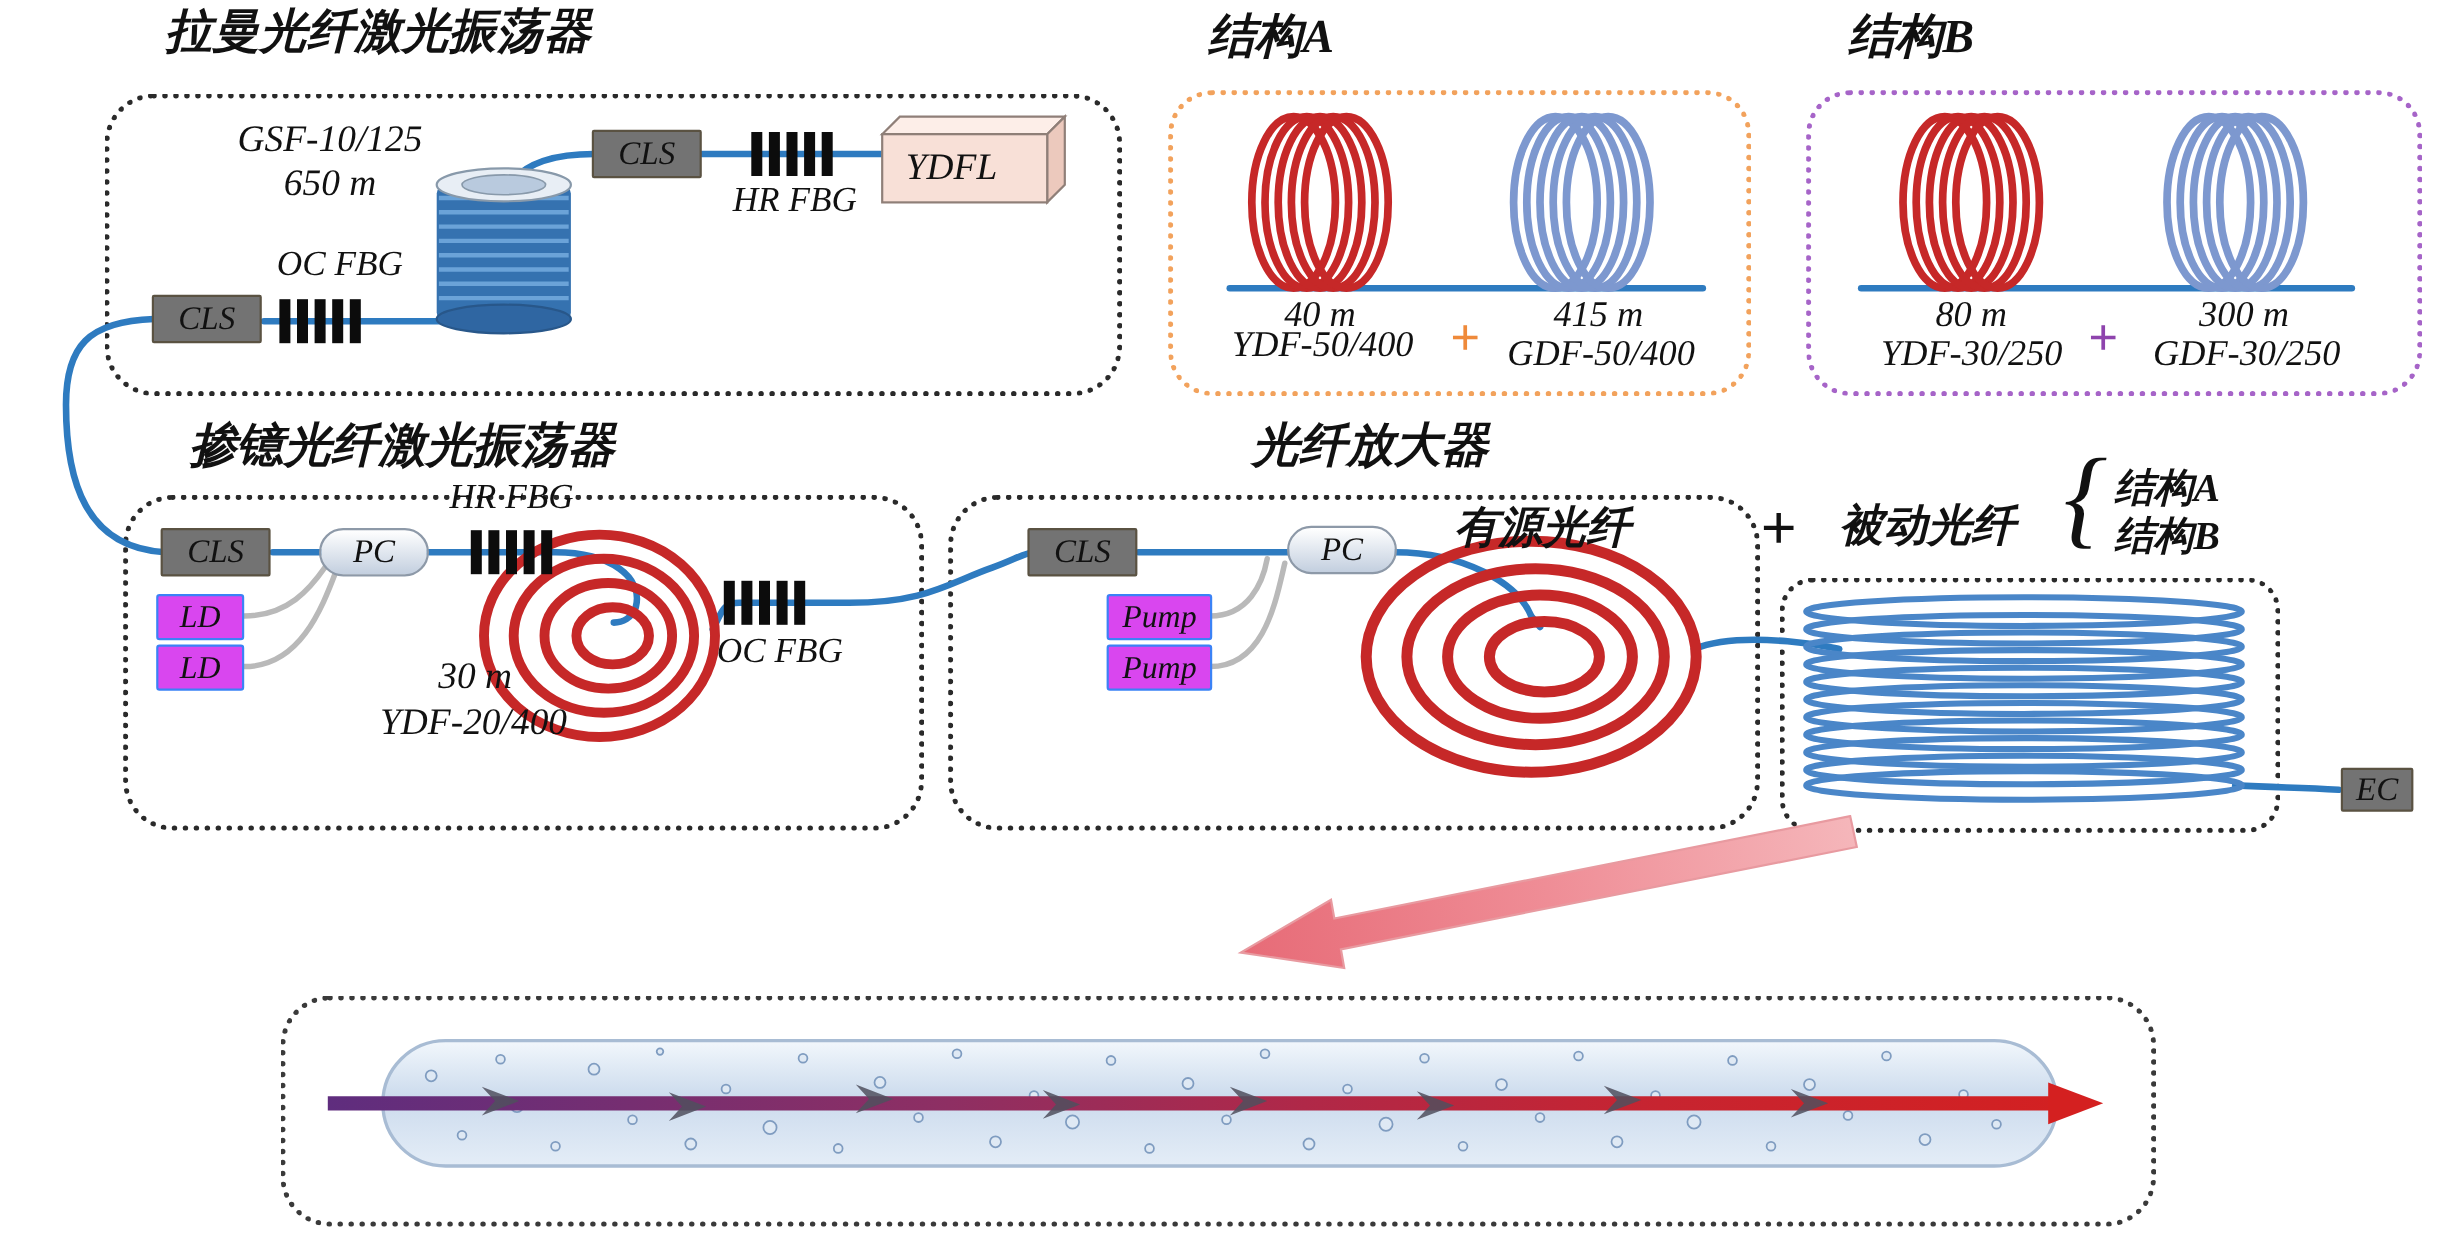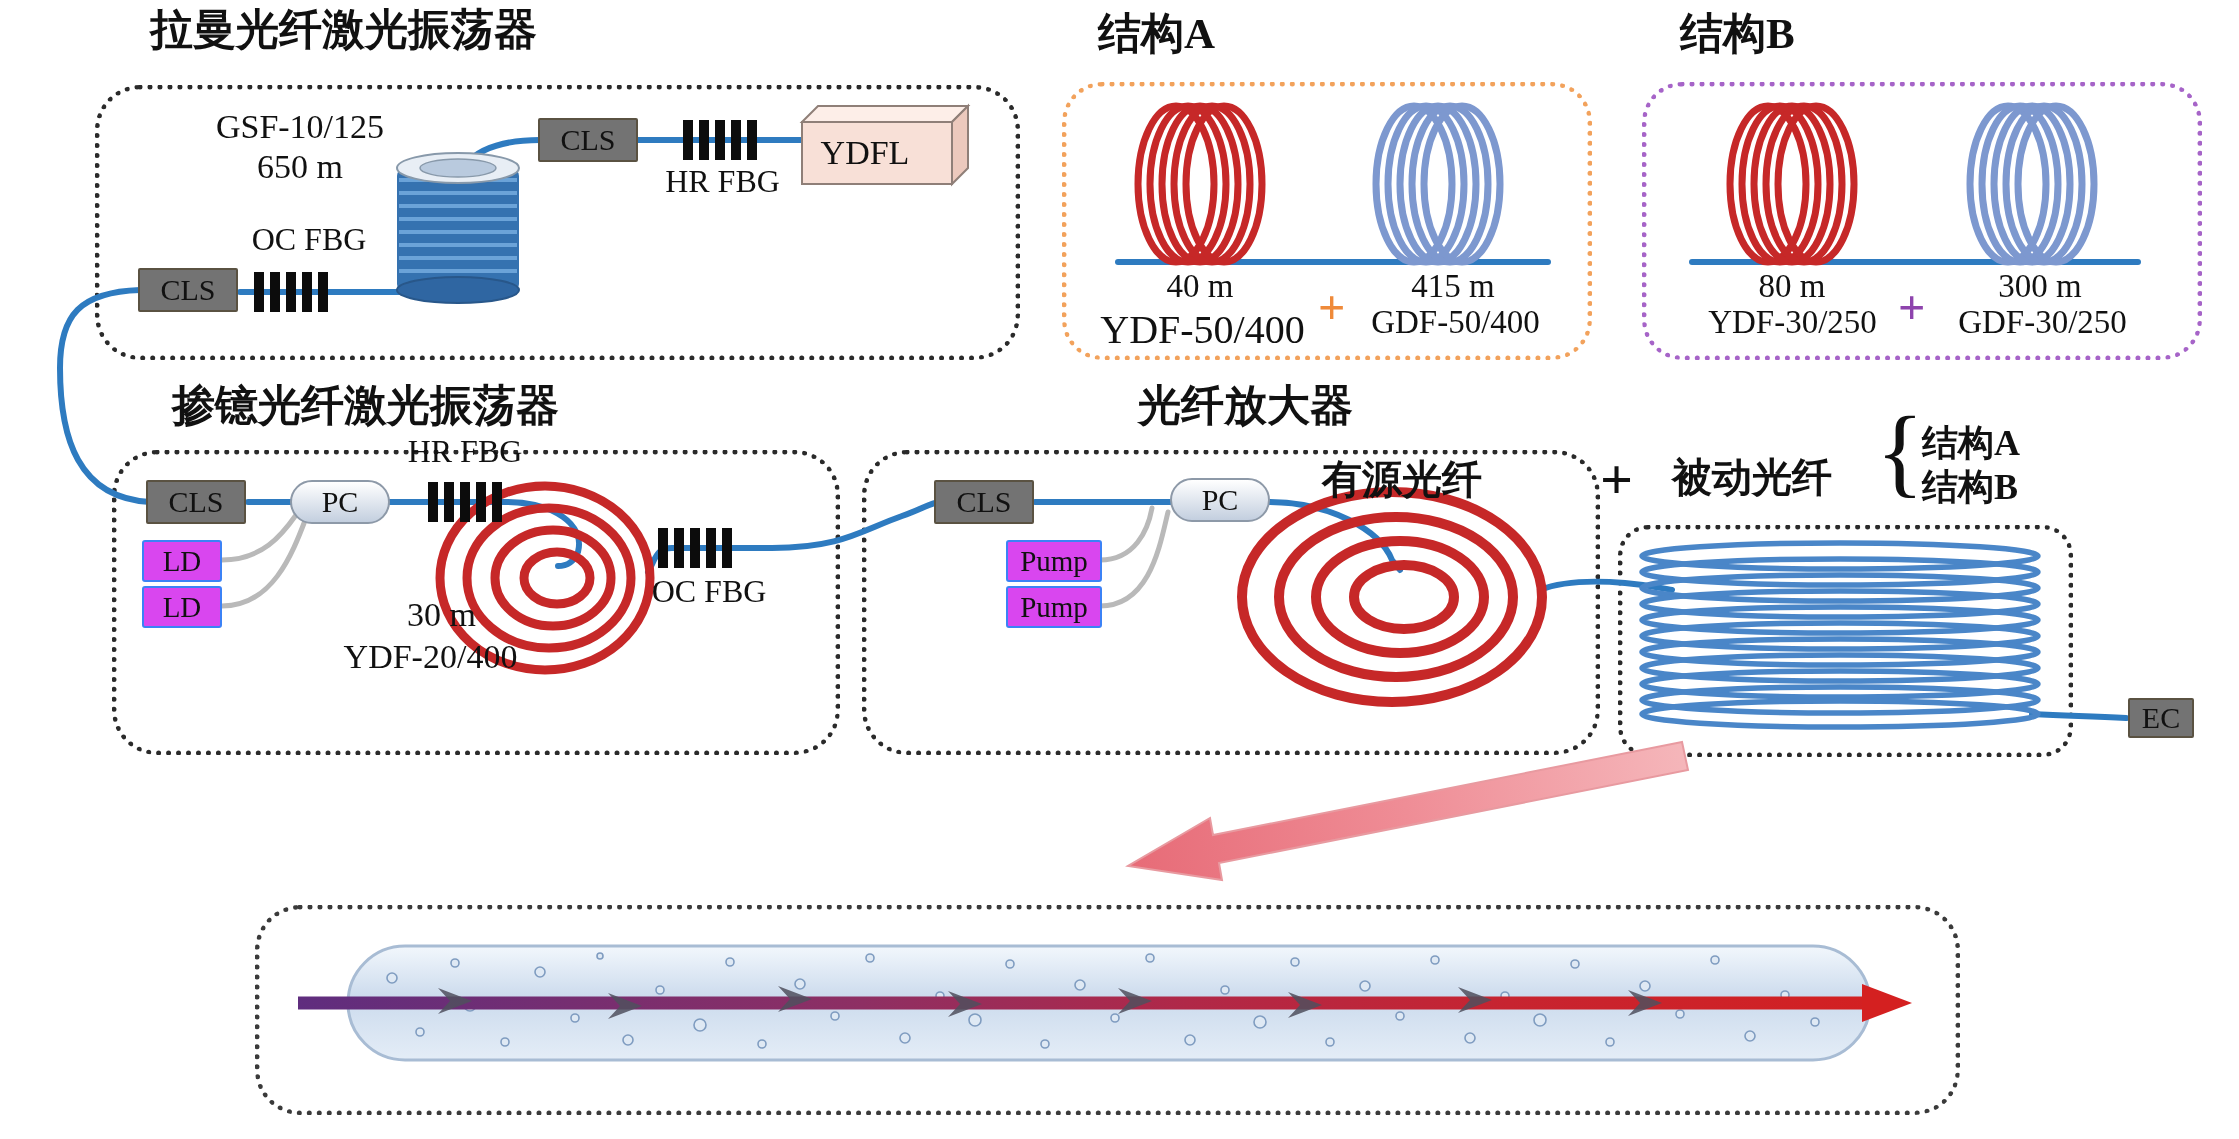--- a/index.html
+++ b/index.html
@@ -1,17 +1,17 @@
 <!DOCTYPE html>
 <html><head>
 <meta charset="utf-8">
 <style>
   html,body{margin:0;padding:0;background:#fff;}
   #canvas{position:relative;width:2239px;height:1139px;background:#fff;overflow:hidden;
-          font-family:"Liberation Serif","DejaVu Serif",serif;color:#111;}
+          font-family:"Liberation Serif","DejaVu Serif",serif;color:#111;font-style:italic;}
   .dashed-box{position:absolute;z-index:0;border:5px dotted #2a2a2a;border-radius:45px;background:transparent;}
   .lbl{position:absolute;z-index:3;font-family:"Liberation Serif","DejaVu Serif",serif;color:#111;white-space:nowrap;line-height:1.1;}
   .bold{font-weight:bold;}
   .center{text-align:center;}
   .comp{position:absolute;z-index:3;display:flex;align-items:center;justify-content:center;
         font-family:"Liberation Serif","DejaVu Serif",serif;color:#111;box-sizing:border-box;}
   .cls{background:#737373;border:2px solid #5a5242;font-size:30px;border-radius:2px;}
   .ld{background:#d946ef;border:2px solid #3b82f6;font-size:29px;border-radius:3px;}
   .pc{background:linear-gradient(180deg,#ffffff,#c3cfdf);border:2px solid #8d99a8;border-radius:24px;font-size:30px;}
   .fbg{position:absolute;z-index:3;display:flex;gap:6px;}
@@ -238,21 +238,21 @@
   <div class="fbg" style="left:254px;top:272px;">
       <i></i>
       <i></i>
       <i></i>
       <i></i>
       <i></i>
     </div>
 
   <div class="lbl bold" style="left:1098px;top:10px;font-size:43px;">结构A</div>
   <div class="lbl center" style="left:1140px;top:268px;width:120px;font-size:33px;">40 m</div>
-  <div class="lbl center" style="left:1095px;top:308px;width:215px;font-size:40px;">YDF-50/400</div>
+  <div class="lbl center" style="left:1095px;top:296px;width:215px;font-size:33px;">YDF-50/400</div>
   <div class="lbl bold" style="left:1318px;top:282px;font-size:48px;color:#ef8a3a;">+</div>
   <div class="lbl center" style="left:1388px;top:268px;width:130px;font-size:33px;">415 m</div>
   <div class="lbl center" style="left:1348px;top:304px;width:215px;font-size:33px;">GDF-50/400</div>
 
   <div class="lbl bold" style="left:1680px;top:10px;font-size:43px;">结构B</div>
   <div class="lbl center" style="left:1732px;top:268px;width:120px;font-size:33px;">80 m</div>
   <div class="lbl center" style="left:1685px;top:304px;width:215px;font-size:33px;">YDF-30/250</div>
   <div class="lbl bold" style="left:1898px;top:282px;font-size:48px;color:#8e44ad;">+</div>
   <div class="lbl center" style="left:1975px;top:268px;width:130px;font-size:33px;">300 m</div>
   <div class="lbl center" style="left:1935px;top:304px;width:215px;font-size:33px;">GDF-30/250</div>
@@ -263,21 +263,21 @@
   <div class="lbl center" style="left:390px;top:434px;width:150px;font-size:32px;">HR FBG</div>
   <div class="fbg" style="left:428px;top:482px;">
       <i></i>
       <i></i>
       <i></i>
       <i></i>
       <i></i>
     </div>
   <div class="comp ld" style="left:142px;top:540px;width:80px;height:42px;">LD</div>
   <div class="comp ld" style="left:142px;top:586px;width:80px;height:42px;">LD</div>
-  <div class="lbl center" style="left:356px;top:596px;width:120px;font-size:34px;text-align:right;">30 m</div>
+  <div class="lbl center" style="left:372px;top:596px;width:120px;font-size:34px;">30 m</div>
   <div class="lbl center" style="left:318px;top:638px;width:225px;font-size:34px;">YDF-20/400</div>
   <div class="fbg" style="left:658px;top:528px;">
       <i></i>
       <i></i>
       <i></i>
       <i></i>
       <i></i>
     </div>
   <div class="lbl center" style="left:634px;top:574px;width:150px;font-size:32px;">OC FBG</div>
 

